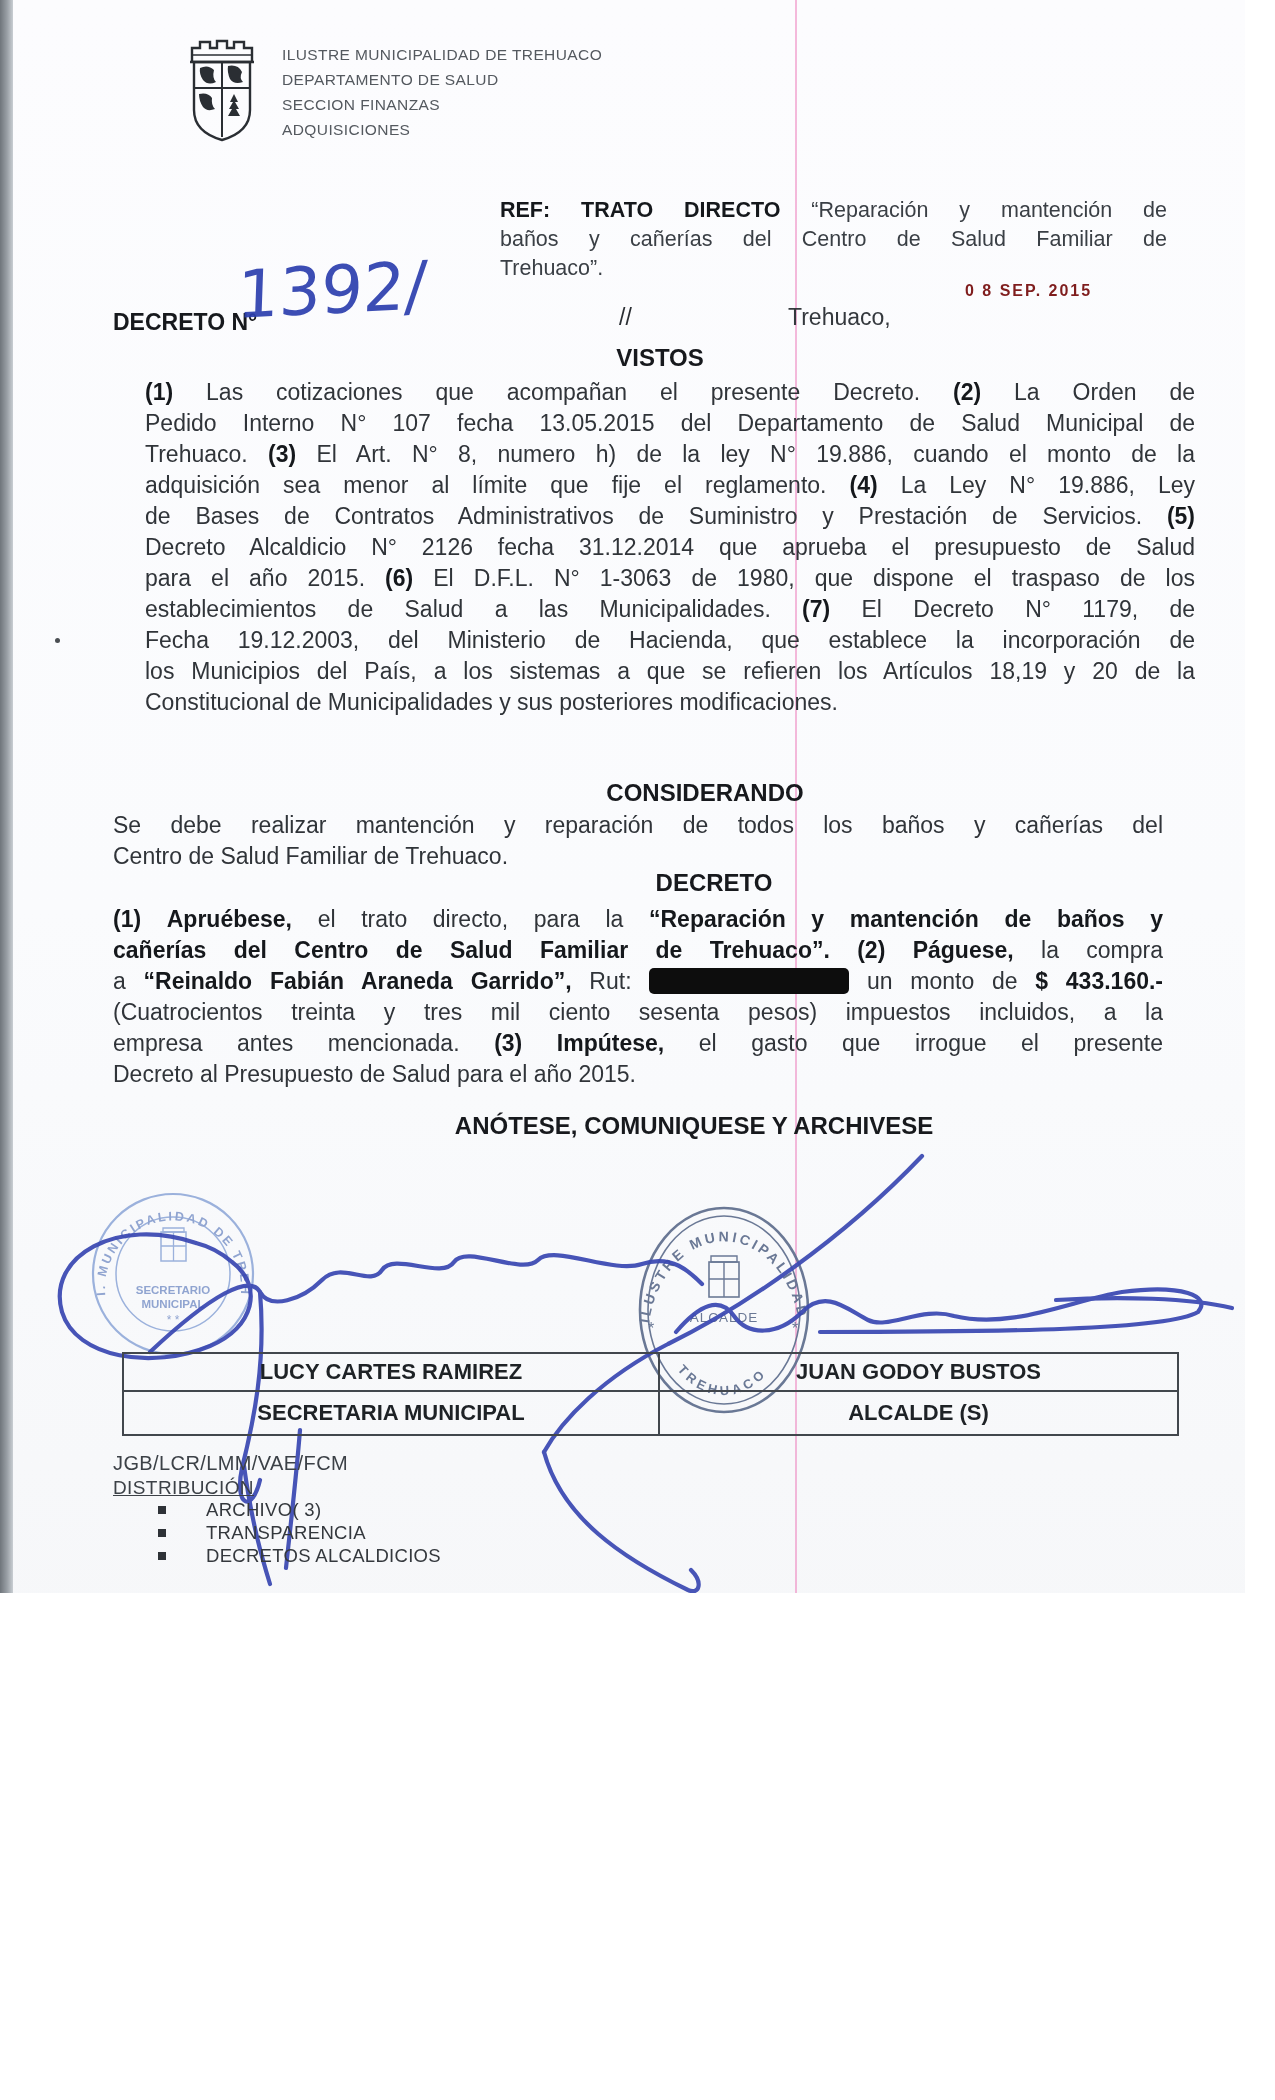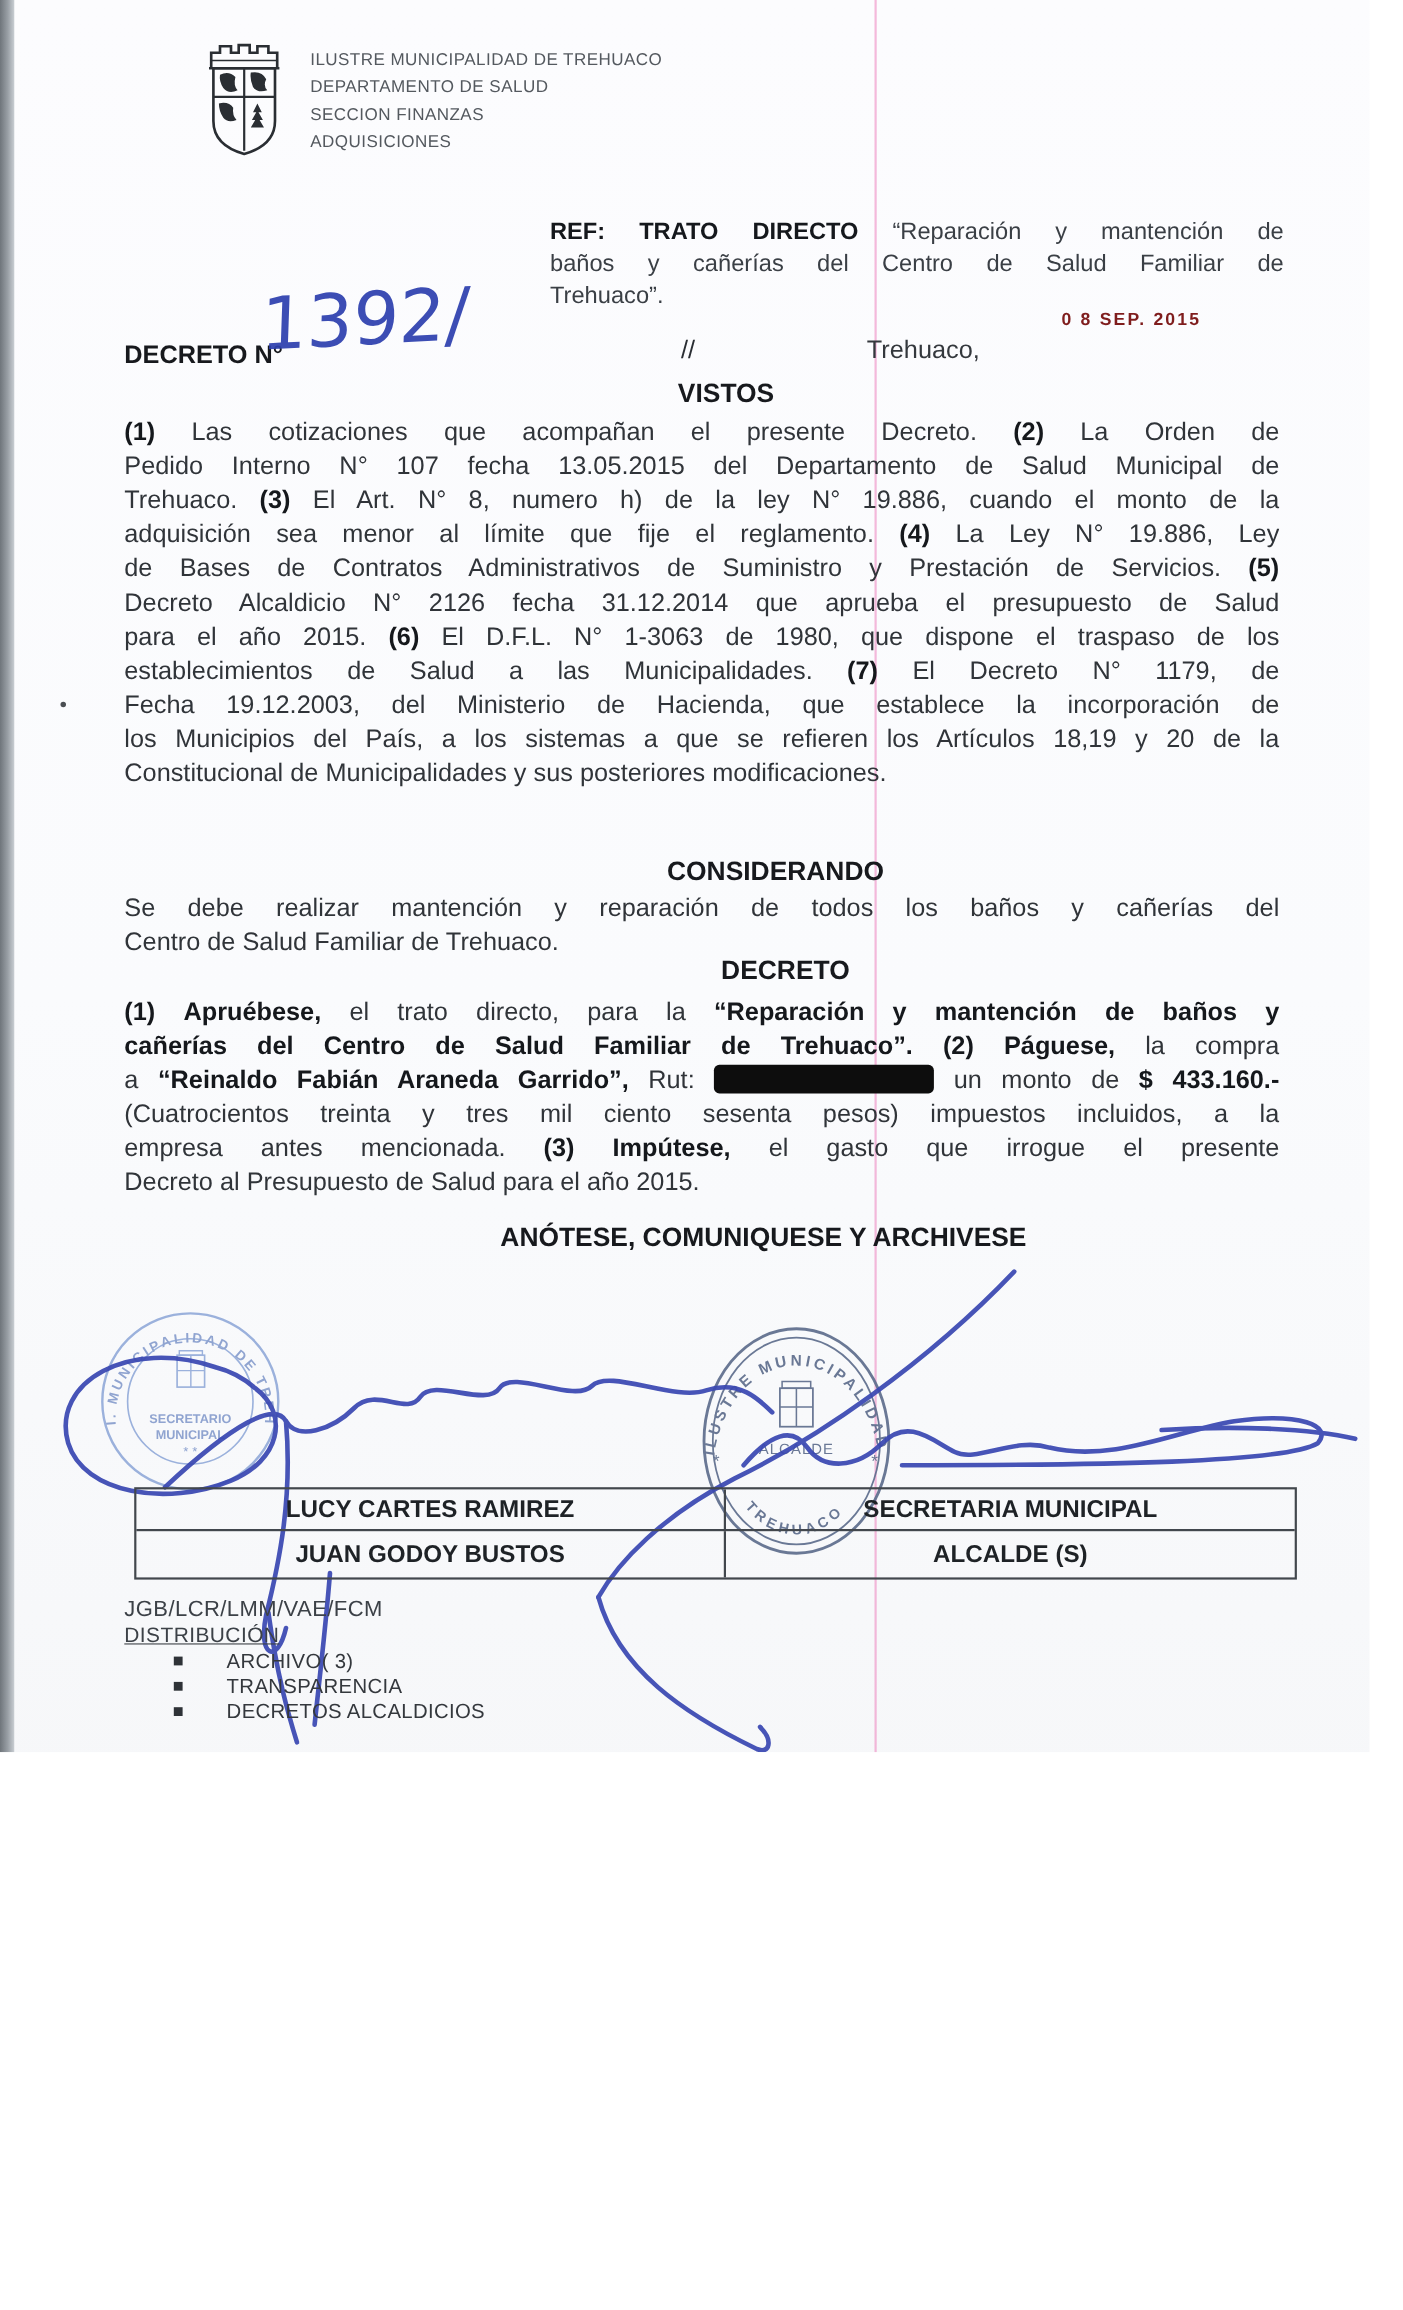--- a/index.html
+++ b/index.html
@@ -102,21 +102,21 @@
       <div class="pline"><span>Trehuaco”.</span></div>
     </div>
 
   <div id="decreto-label">DECRETO N°</div>
   <div id="handwritten-num">1392/</div>
   <div id="slashes">//</div>
   <div id="city">Trehuaco,</div>
   <div id="date-stamp">0 8 SEP. 2015</div>
 
   <div class="heading" style="left:660px;top:344px;">VISTOS</div>
-  <div class="para" style="top:377px;">
+  <div class="para" style="top:377px;margin-left:32px;">
       <div class="pline just"><span class="b">(1)</span> <span>Las cotizaciones que acompañan el presente Decreto.</span> <span class="b">(2)</span> <span>La Orden de</span></div>
       <div class="pline just"><span>Pedido Interno N° 107 fecha 13.05.2015 del Departamento de Salud Municipal de</span></div>
       <div class="pline just"><span>Trehuaco.</span> <span class="b">(3)</span> <span>El Art. N° 8, numero h) de la ley N° 19.886,  cuando el monto de la</span></div>
       <div class="pline just"><span>adquisición sea menor al límite que fije el reglamento.</span> <span class="b">(4)</span> <span>La Ley N° 19.886, Ley</span></div>
       <div class="pline just"><span>de Bases de Contratos Administrativos de Suministro y Prestación de Servicios.</span> <span class="b">(5)</span></div>
       <div class="pline just"><span>Decreto Alcaldicio N° 2126 fecha 31.12.2014 que aprueba el presupuesto de Salud</span></div>
       <div class="pline just"><span>para el año 2015.</span> <span class="b">(6)</span> <span>El D.F.L. N° 1-3063 de 1980, que dispone el traspaso de los</span></div>
       <div class="pline just"><span>establecimientos de Salud  a las Municipalidades.</span> <span class="b">(7)</span> <span>El Decreto N° 1179, de</span></div>
       <div class="pline just"><span>Fecha 19.12.2003, del Ministerio de Hacienda, que establece la incorporación de</span></div>
       <div class="pline just"><span>los Municipios del País, a los sistemas a que se refieren los Artículos 18,19 y 20 de la</span></div>
@@ -190,22 +190,22 @@
       <path d="M244 1466 C 252 1524 262 1558 270 1584"></path>
       <path d="M922 1156 C 842 1240 742 1308 668 1344 C 602 1378 562 1420 544 1452"></path>
       <path d="M544 1452 C 562 1518 622 1558 688 1590 C 700 1595 703 1582 691 1570"></path>
       <path d="M676 1332 C 700 1304 720 1296 734 1316 S 778 1336 802 1312 S 848 1310 868 1320 S 922 1306 954 1316 C 1012 1330 1072 1300 1122 1292 C 1182 1284 1212 1296 1198 1312 C 1168 1330 1000 1332 820 1332"></path>
       <path d="M1056 1300 C 1120 1296 1190 1298 1232 1308"></path>
     </g>
   </svg>
 
   <div id="sig-table">
     <div class="cell">LUCY CARTES RAMIREZ</div>
+    <div class="cell">JUAN GODOY BUSTOS</div>
     <div class="cell">SECRETARIA MUNICIPAL</div>
-    <div class="cell">JUAN GODOY BUSTOS</div>
     <div class="cell">ALCALDE (S)</div>
   </div>
 
   <div id="initials">JGB/LCR/LMM/VAE/FCM</div>
   <div id="dist-label">DISTRIBUCIÓN</div>
   <div class="dist-item" style="top:1499px;">
     <span class="sq"></span>
     <span>ARCHIVO( 3)</span>
   </div>
   <div class="dist-item" style="top:1522px;">

